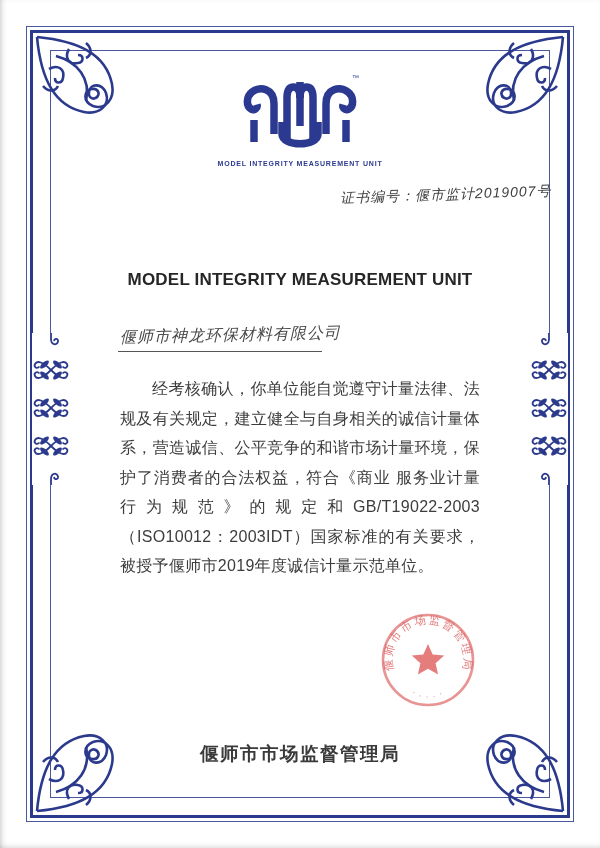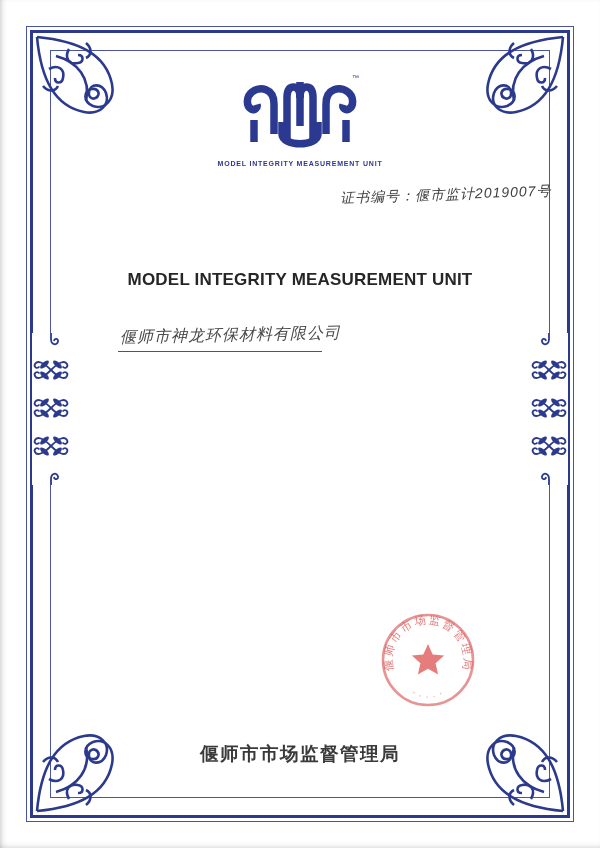--- a/index.html
+++ b/index.html
@@ -178,20 +178,21 @@
 
   <div class="cert-no">
     <span>证书编号：</span><span>偃市监计2019007号</span>
   </div>
 
   <div class="subtitle">MODEL INTEGRITY MEASUREMENT UNIT</div>
 
   <div class="awardee">偃师市神龙环保材料有限公司</div>
   <div class="awardee-line"></div>
 
+  <div class="body-text">经考核确认，你单位能自觉遵守计量法律、法规及有关规定，建立健全与自身相关的诚信计量体系，营造诚信、公平竞争的和谐市场计量环境，保护了消费者的合法权益，符合《商业 服务业计量行为规范》的规定和GB/T19022-2003（ISO10012：2003IDT）国家标准的有关要求，被授予偃师市2019年度诚信计量示范单位。</div>
 
 
   <svg class="seal" viewBox="0 0 120 120">
     <circle cx="60" cy="60" r="45" fill="none" stroke="#e07070" stroke-width="2.6" opacity="0.75"></circle>
     <polygon points="60,44 64.7,54.5 76.2,55.6 67.6,63.3 70.1,74.6 60,68.7 49.9,74.6 52.4,63.3 43.8,55.6 55.3,54.5" fill="#e05c5c" opacity="0.8"></polygon>
     <defs>
       <path id="sealArc" d="M 27,74 A 36,36 0 1 1 93,74" fill="none"></path>
       <path id="sealArcB" d="M 40,90 A 26,26 0 0 0 80,90" fill="none"></path>
     </defs>
     <text font-size="11.5" fill="#dd6666" opacity="0.85" letter-spacing="2" font-family="sans-serif">

